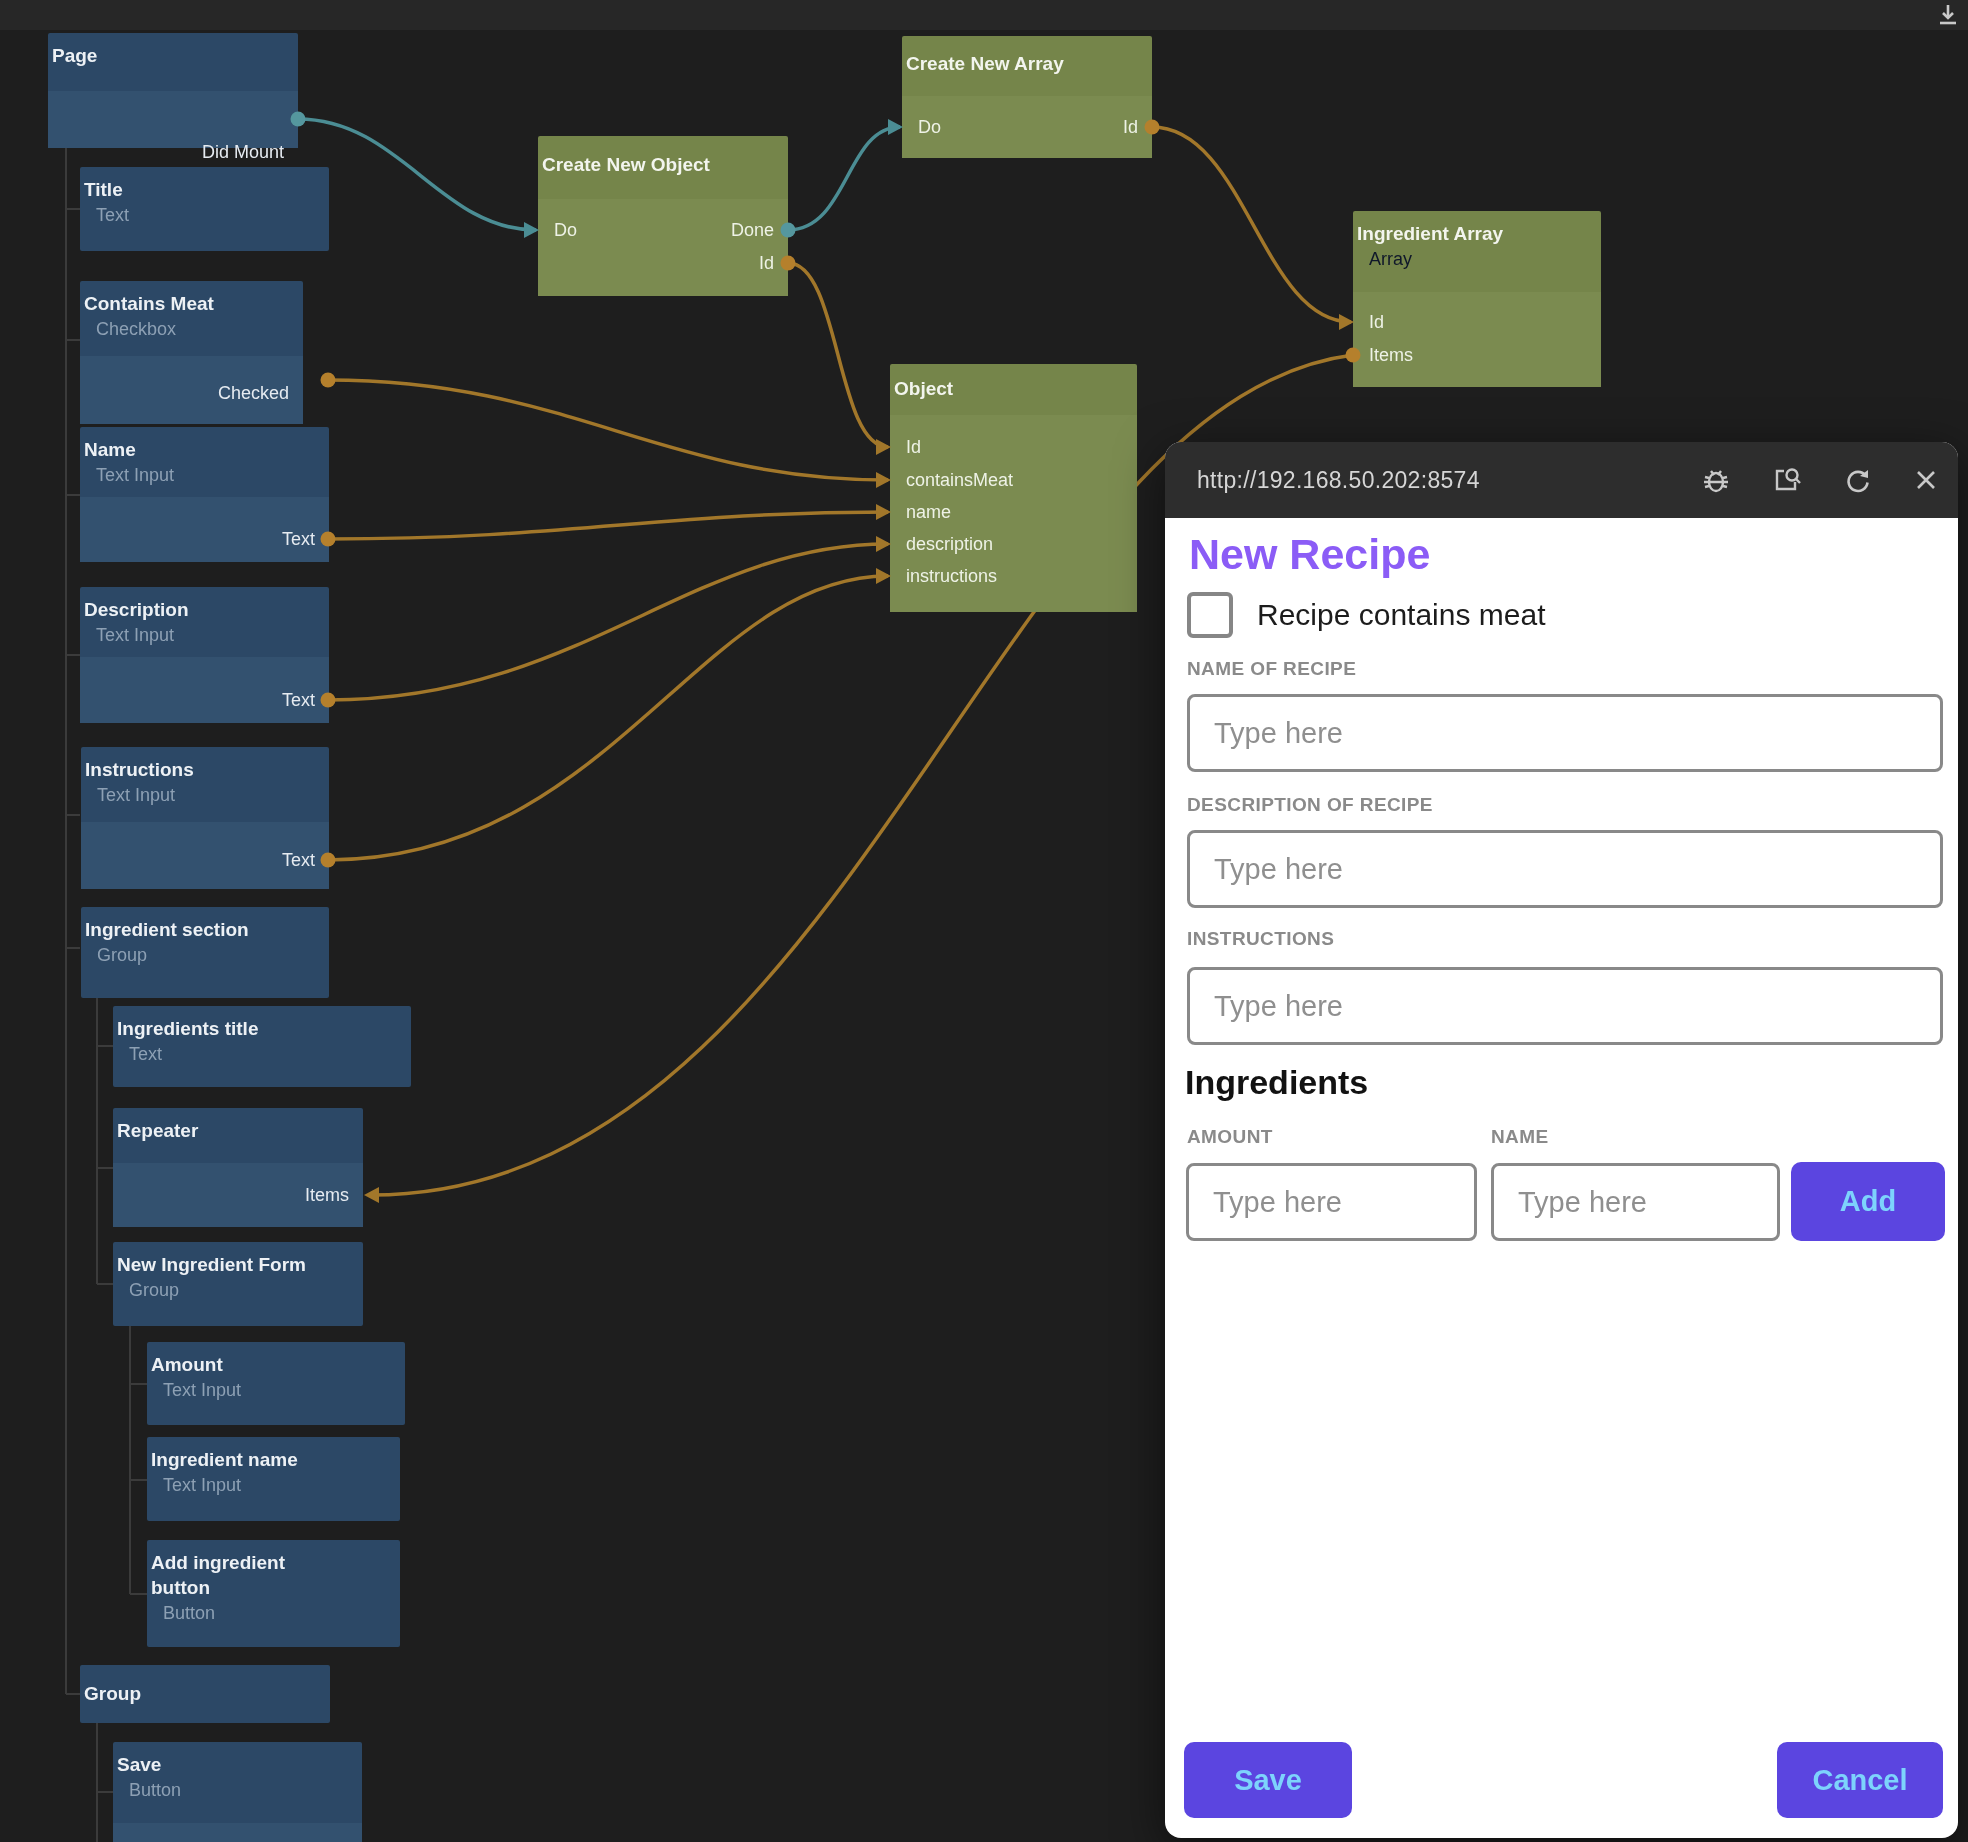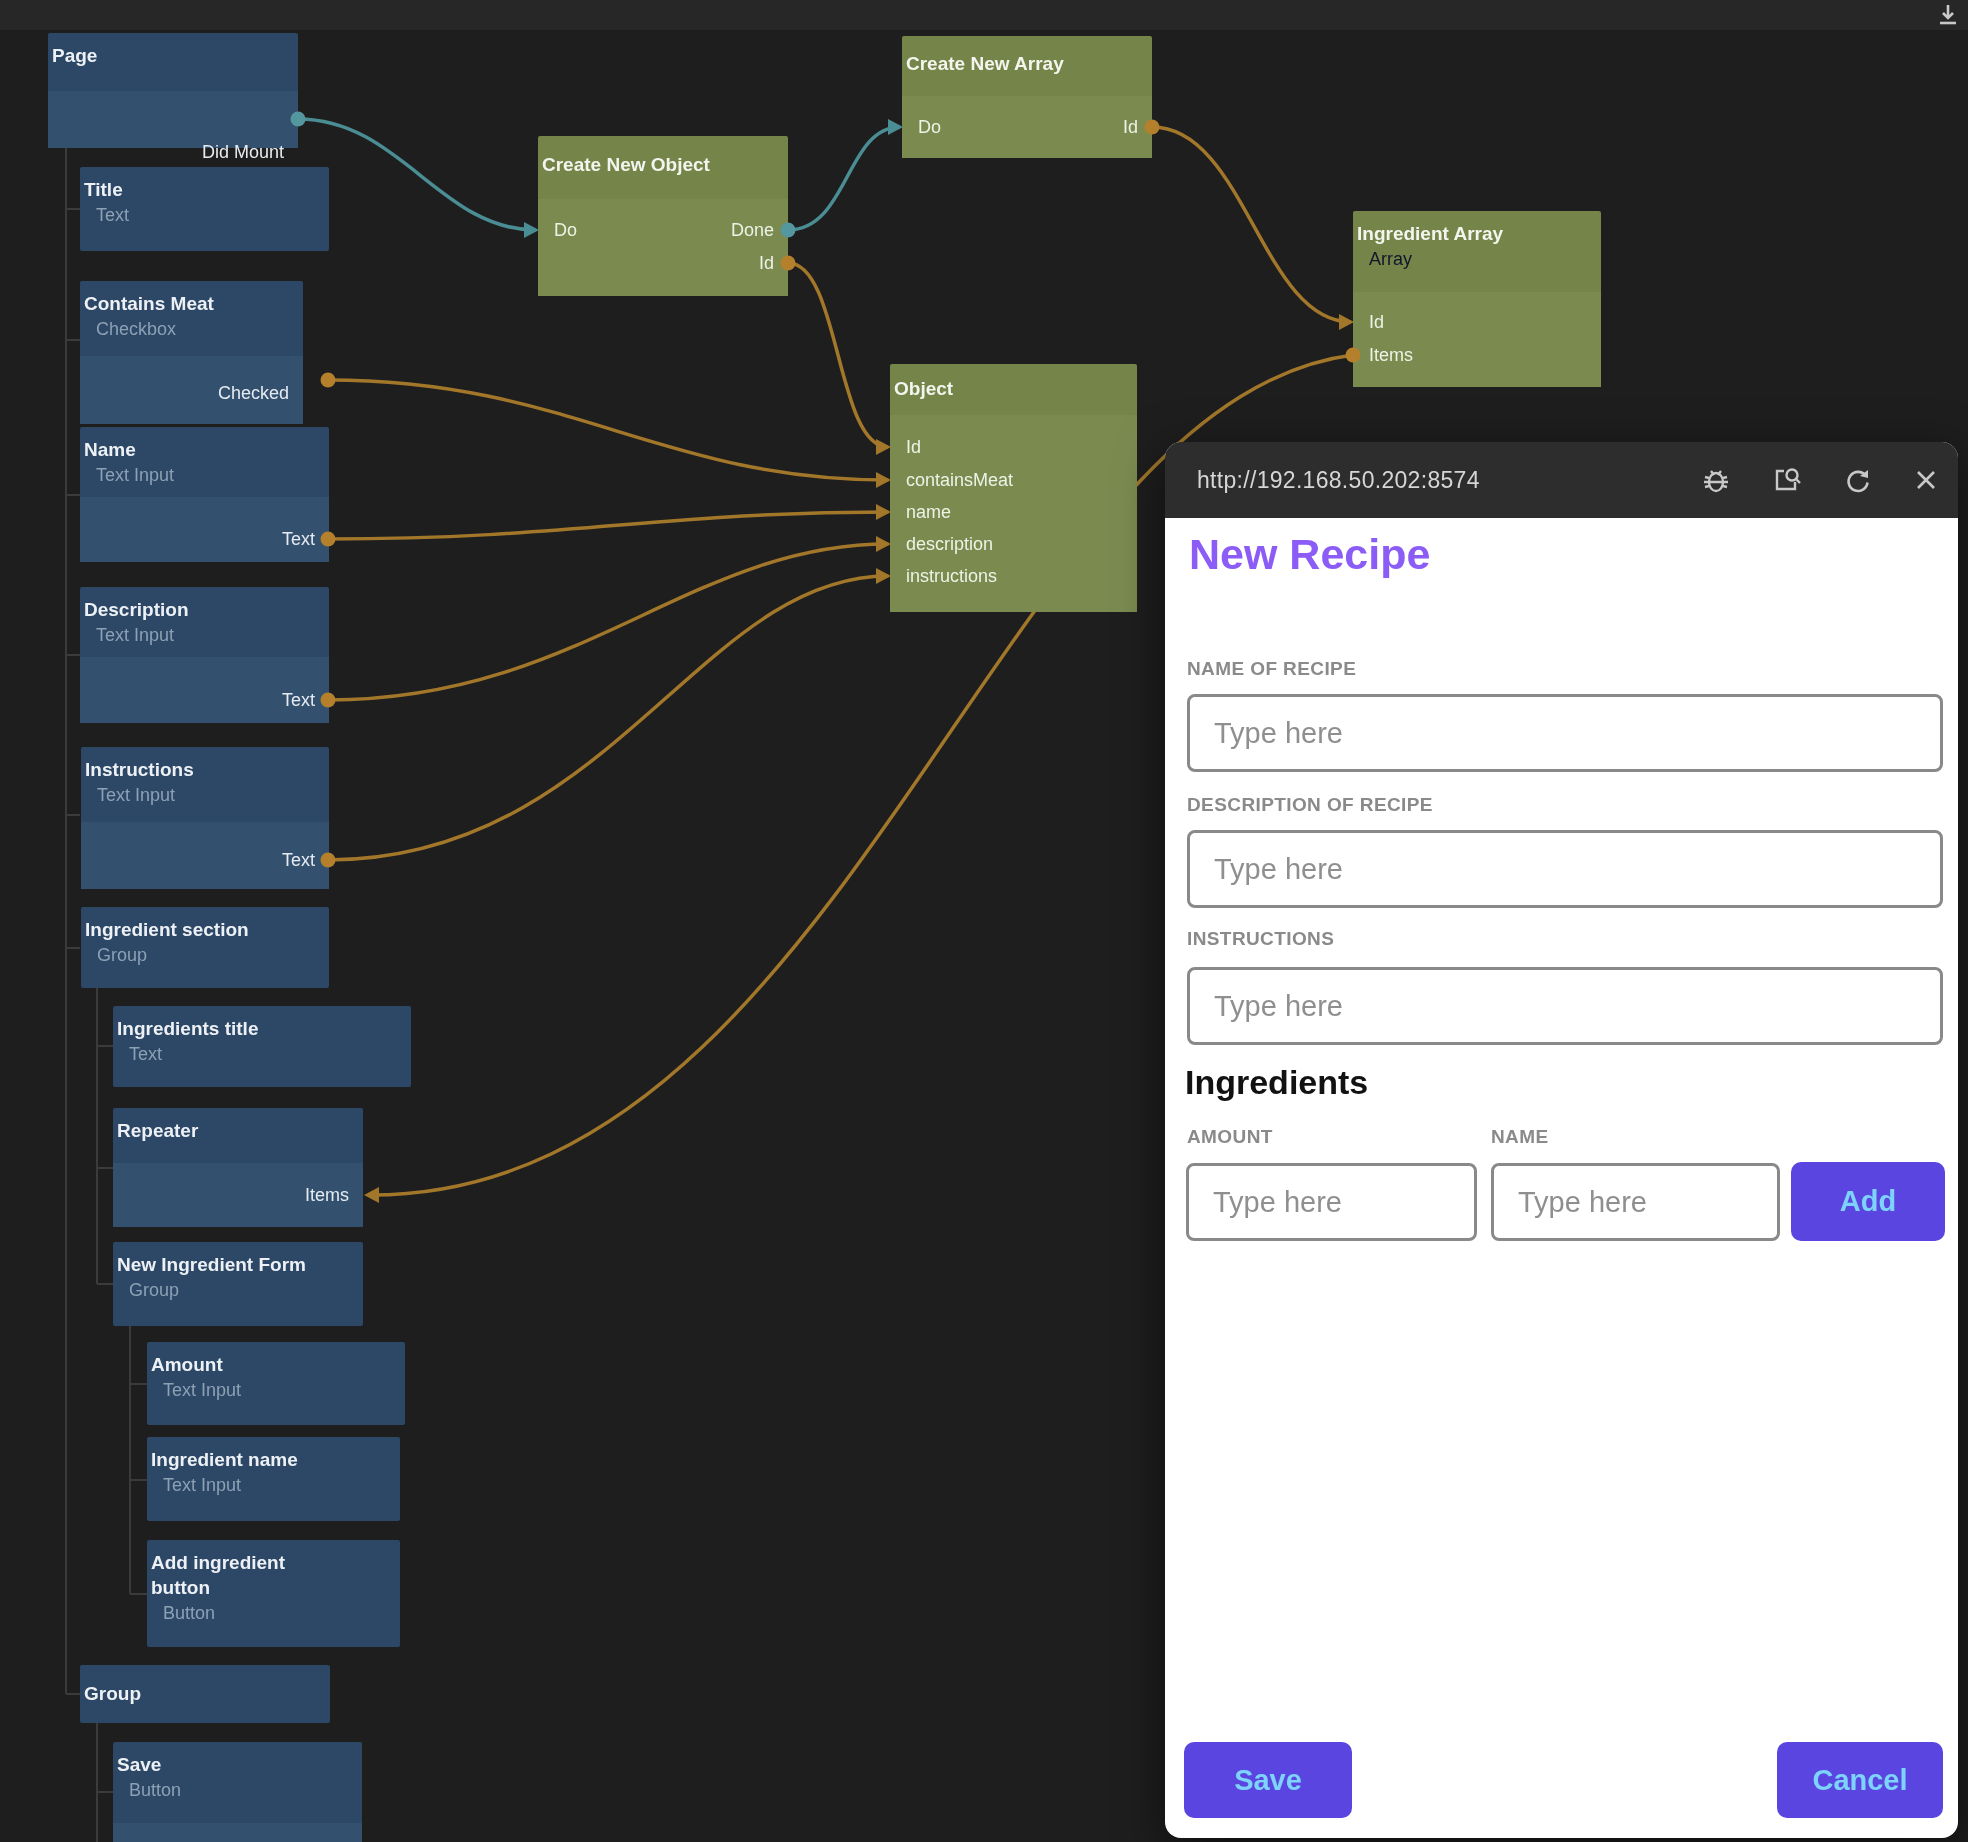--- a/index.html
+++ b/index.html
@@ -128,21 +128,21 @@
   <div class="prt r" style="top:102px">Text</div>
 </div>
 
 <div class="node blue" style="left:81px;top:747px;width:248px;height:142px">
   <div class="ntitle">Instructions</div>
   <div class="nsub">Text Input</div>
   <div class="nbd" style="top:75px;height:67px"></div>
   <div class="prt r" style="top:102px">Text</div>
 </div>
 
-<div class="node blue" style="left:81px;top:907px;width:248px;height:81px">
+<div class="node blue" style="left:81px;top:907px;width:248px;height:91px">
   <div class="ntitle">Ingredient section</div>
   <div class="nsub">Group</div>
 </div>
 
 <div class="node blue" style="left:113px;top:1006px;width:298px;height:81px">
   <div class="ntitle">Ingredients title</div>
   <div class="nsub">Text</div>
 </div>
 
 <div class="node blue" style="left:113px;top:1108px;width:250px;height:119px">
@@ -270,20 +270,24 @@
     </svg>
     <svg class="ubicon" viewBox="0 0 32 32">
       <g stroke="#c8c8c8" stroke-width="2.6" fill="none">
         <path d="M8 8 L24 24 M24 8 L8 24"></path>
       </g>
     </svg>
   </div>
 
   <div class="h1">New Recipe</div>
 
+  <div class="cbrow">
+    <div class="cbox"></div>
+    <div class="cblabel">Recipe contains meat</div>
+  </div>
 
   <div class="flabel" style="top:216px">NAME OF RECIPE</div>
   <input class="finput" style="left: 22px; top: 252px; width: 756px;" placeholder="Type here">
 
   <div class="flabel" style="top:352px">DESCRIPTION OF RECIPE</div>
   <input class="finput" style="left: 22px; top: 388px; width: 756px;" placeholder="Type here">
 
   <div class="flabel" style="top:486px">INSTRUCTIONS</div>
   <input class="finput" style="left: 22px; top: 525px; width: 756px;" placeholder="Type here">
 

